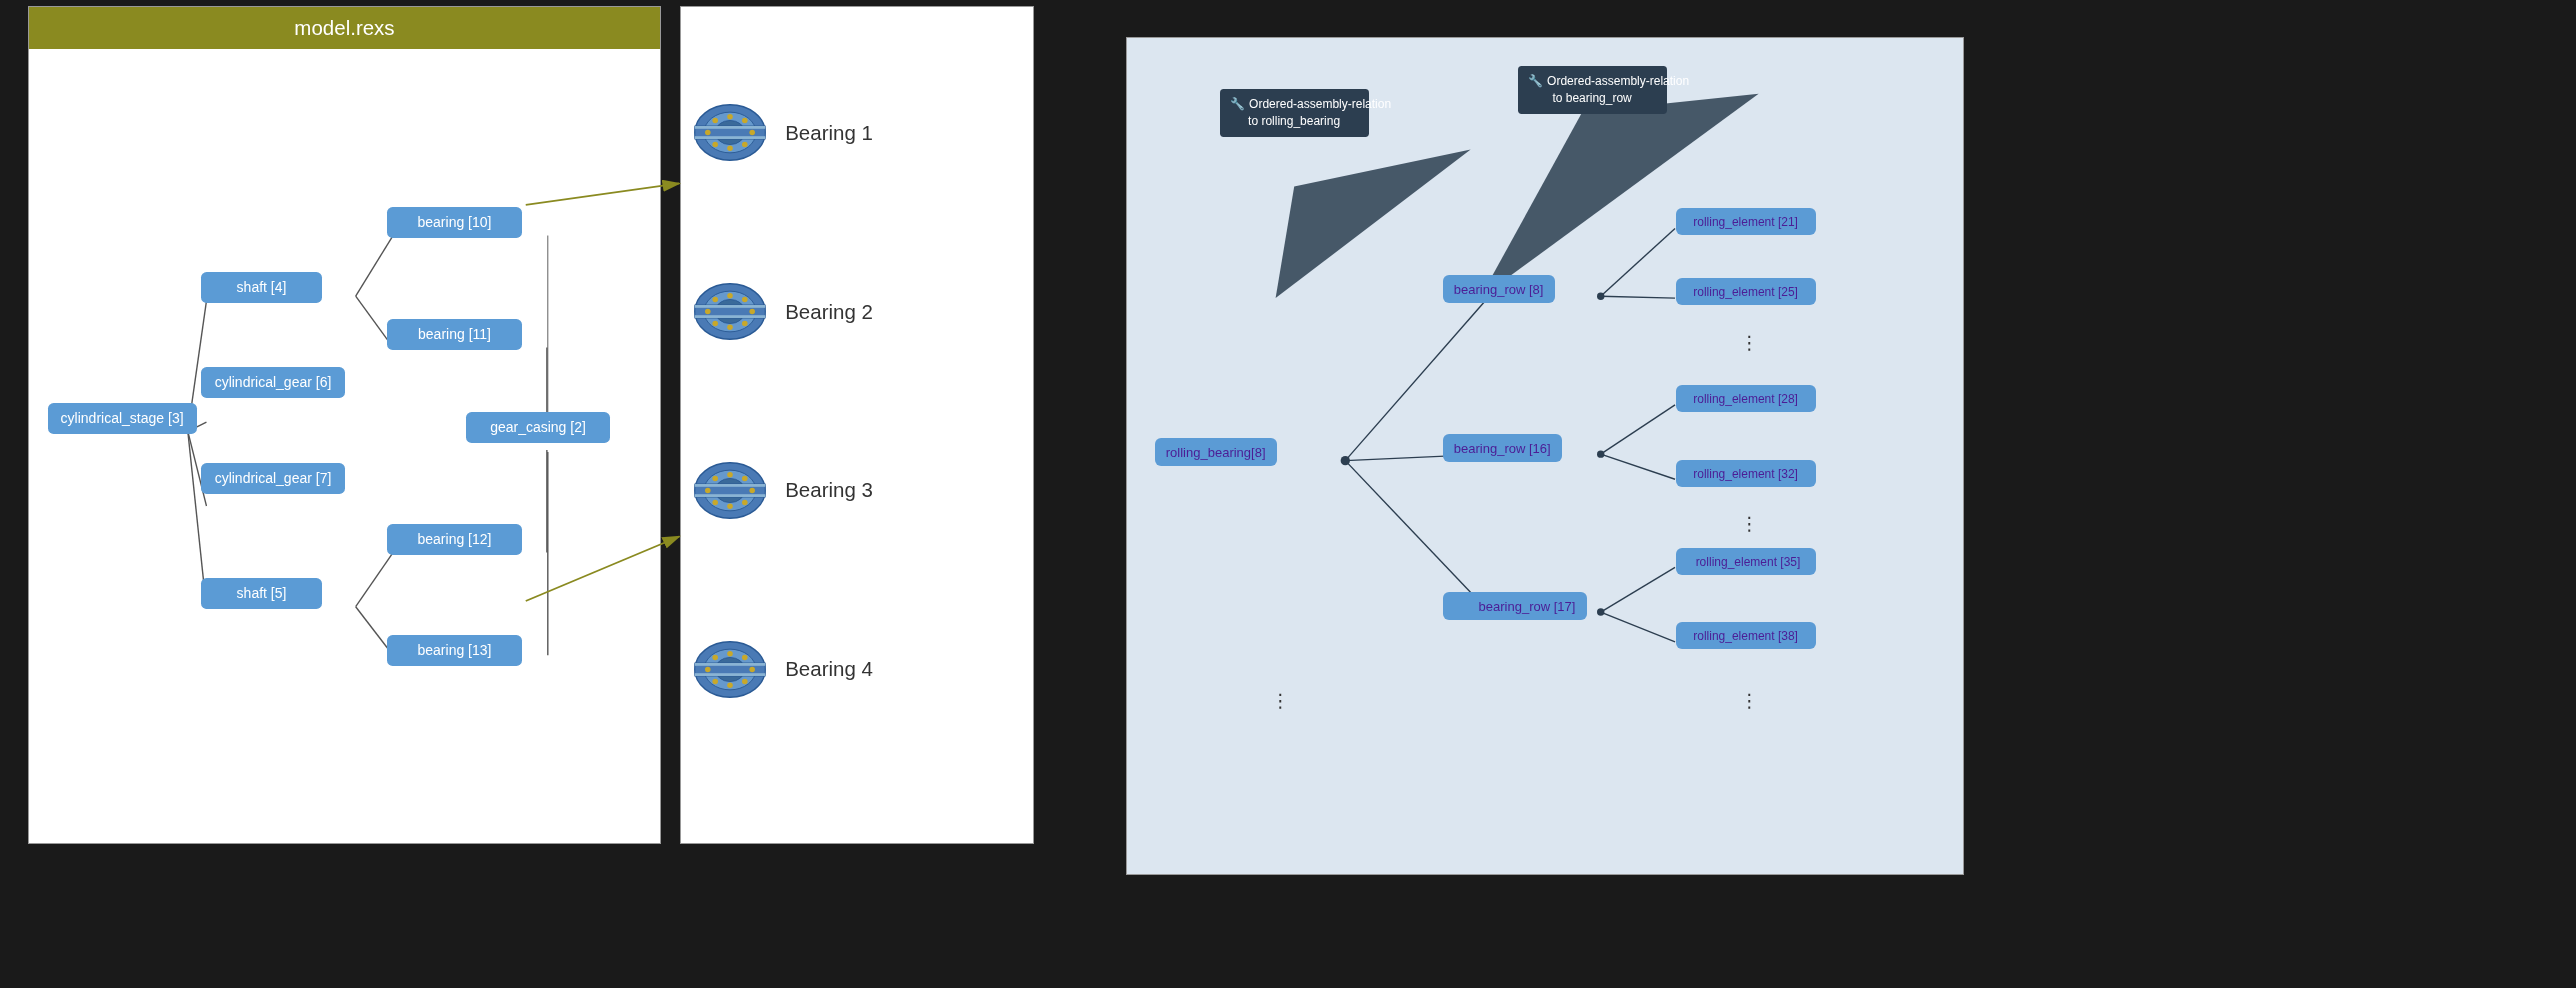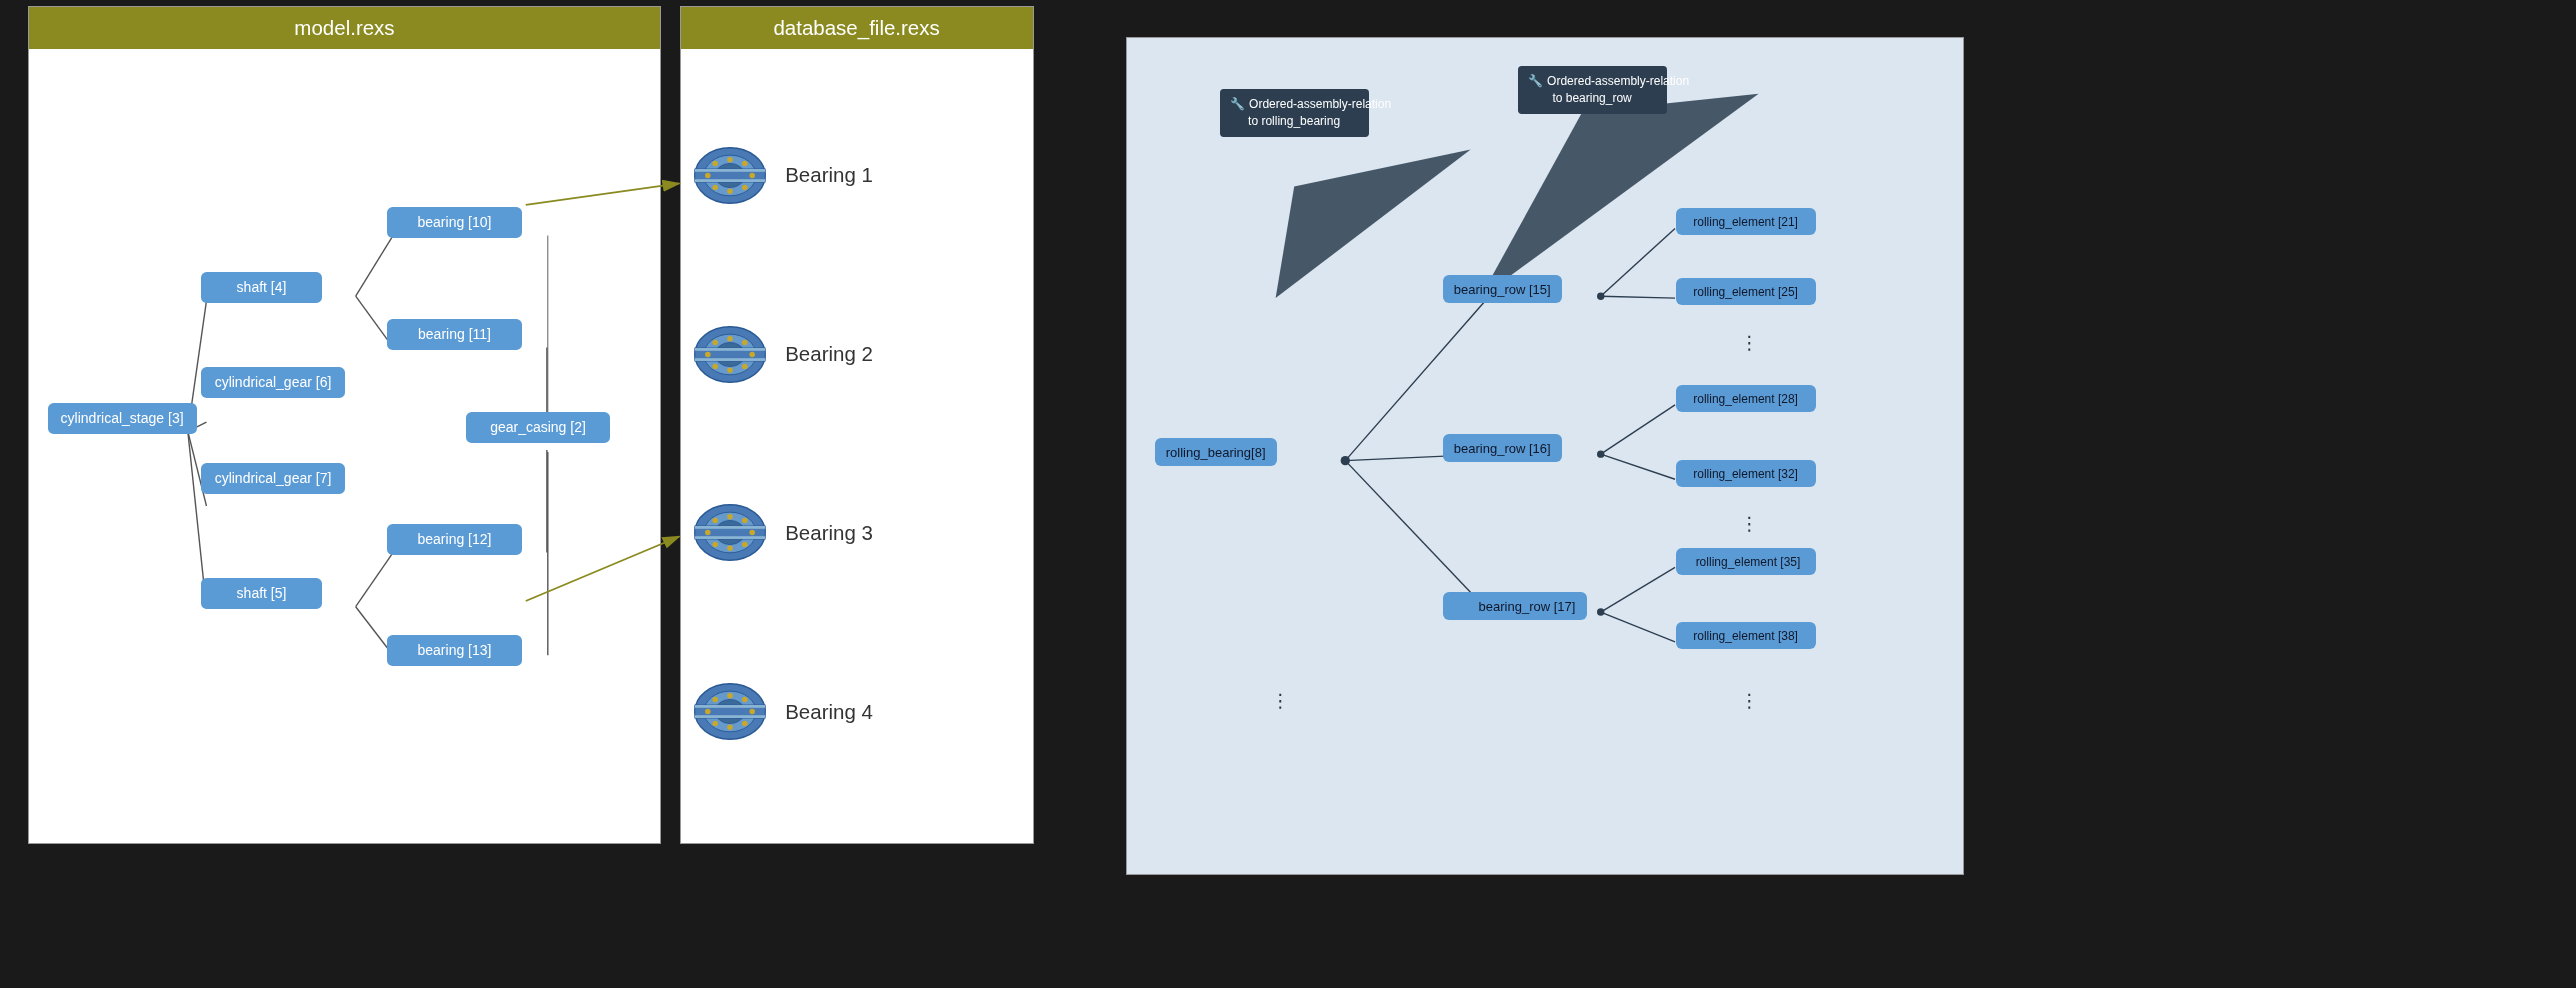--- a/index.html
+++ b/index.html
@@ -117,21 +117,21 @@
     }
 
     .detail-svg {
       position: absolute;
       top: 0; left: 0;
       width: 100%; height: 100%;
     }
 
     .detail-node {
       background: #5b9bd5;
-      color: #0f172a;
+      color: #4c1d95;
       border-radius: 6px;
       padding: 6.5px 11.2px;
       font-size: 13px;
       position: absolute;
       white-space: nowrap;
       text-align: center;
       min-width: 121px;
     }
 
     .tooltip-box {
@@ -205,21 +205,20 @@
         <div class="node" style="left:172px; top:529px; min-width:121px;">shaft [5]</div>
         <div class="node" style="left:358px; top:158px; min-width:135px;">bearing [10]</div>
         <div class="node" style="left:358px; top:270px; min-width:135px;">bearing [11]</div>
         <div class="node" style="left:358px; top:475px; min-width:135px;">bearing [12]</div>
         <div class="node" style="left:358px; top:586px; min-width:135px;">bearing [13]</div>
         <div class="node" style="left:437px; top:363px; min-width:144px;">gear_casing [2]</div>
       </div>
     </div>
 
     <div class="db-panel" style="margin-left:18.6px;">
-      <div class="panel-header">database_file.rexs</div>
       <div class="db-content">
 
         <div class="bearing-item">
           <svg class="bearing-icon" viewBox="0 0 80 70">
 
             <ellipse cx="40" cy="35" rx="38" ry="30" fill="#4a7ab5" stroke="#2a5a95" stroke-width="1.5"></ellipse>
             <ellipse cx="40" cy="35" rx="28" ry="22" fill="#6699cc" stroke="#2a5a95" stroke-width="1"></ellipse>
             <ellipse cx="40" cy="35" rx="16" ry="13" fill="#3a6a9a" stroke="#2a5a95" stroke-width="1"></ellipse>
             <rect x="2" y="28" width="76" height="14" fill="#4a7ab5" stroke="#2a5a95" stroke-width="1"></rect>
             <rect x="2" y="28" width="76" height="3" fill="#8ab4d4"></rect>
@@ -362,21 +361,21 @@
       <span>Ordered-assembly-relation<br>to rolling_bearing</span>
     </div>
 
     <div class="tooltip-box" style="left:391px; top:28px; width:149px;">
       <span>🔧</span>
       <span>Ordered-assembly-relation<br>to bearing_row</span>
     </div>
 
     <div class="detail-node" style="left:28px; top:400px;">rolling_bearing[8]</div>
 
-    <div class="detail-node" style="left:316px; top:237px; min-width:112px;">bearing_row [15]</div>
+    <div class="detail-node" style="left:316px; top:237px; min-width:112px;">bearing_row [8]</div>
     <div class="detail-node" style="left:316px; top:396px; min-width:112px;">bearing_row [16]</div>
     <div class="detail-node" style="left:316px; top:554px; min-width:112px;padding-left:36px;">bearing_row [17]</div>
 
     <div class="detail-node" style="left:549px; top:170px; min-width:140px; font-size:12px;">rolling_element [21]</div>
     <div class="detail-node" style="left:549px; top:240px; min-width:140px; font-size:12px;">rolling_element [25]</div>
     <div class="detail-node" style="left:549px; top:347px; min-width:140px; font-size:12px;">rolling_element [28]</div>
     <div class="detail-node" style="left:549px; top:422px; min-width:140px; font-size:12px;">rolling_element [32]</div>
     <div class="detail-node" style="left:549px; top:510px; min-width:140px; font-size:12px;padding-left:16px;">rolling_element [35]</div>
     <div class="detail-node" style="left:549px; top:584px; min-width:140px; font-size:12px;">rolling_element [38]</div>
   </div>

